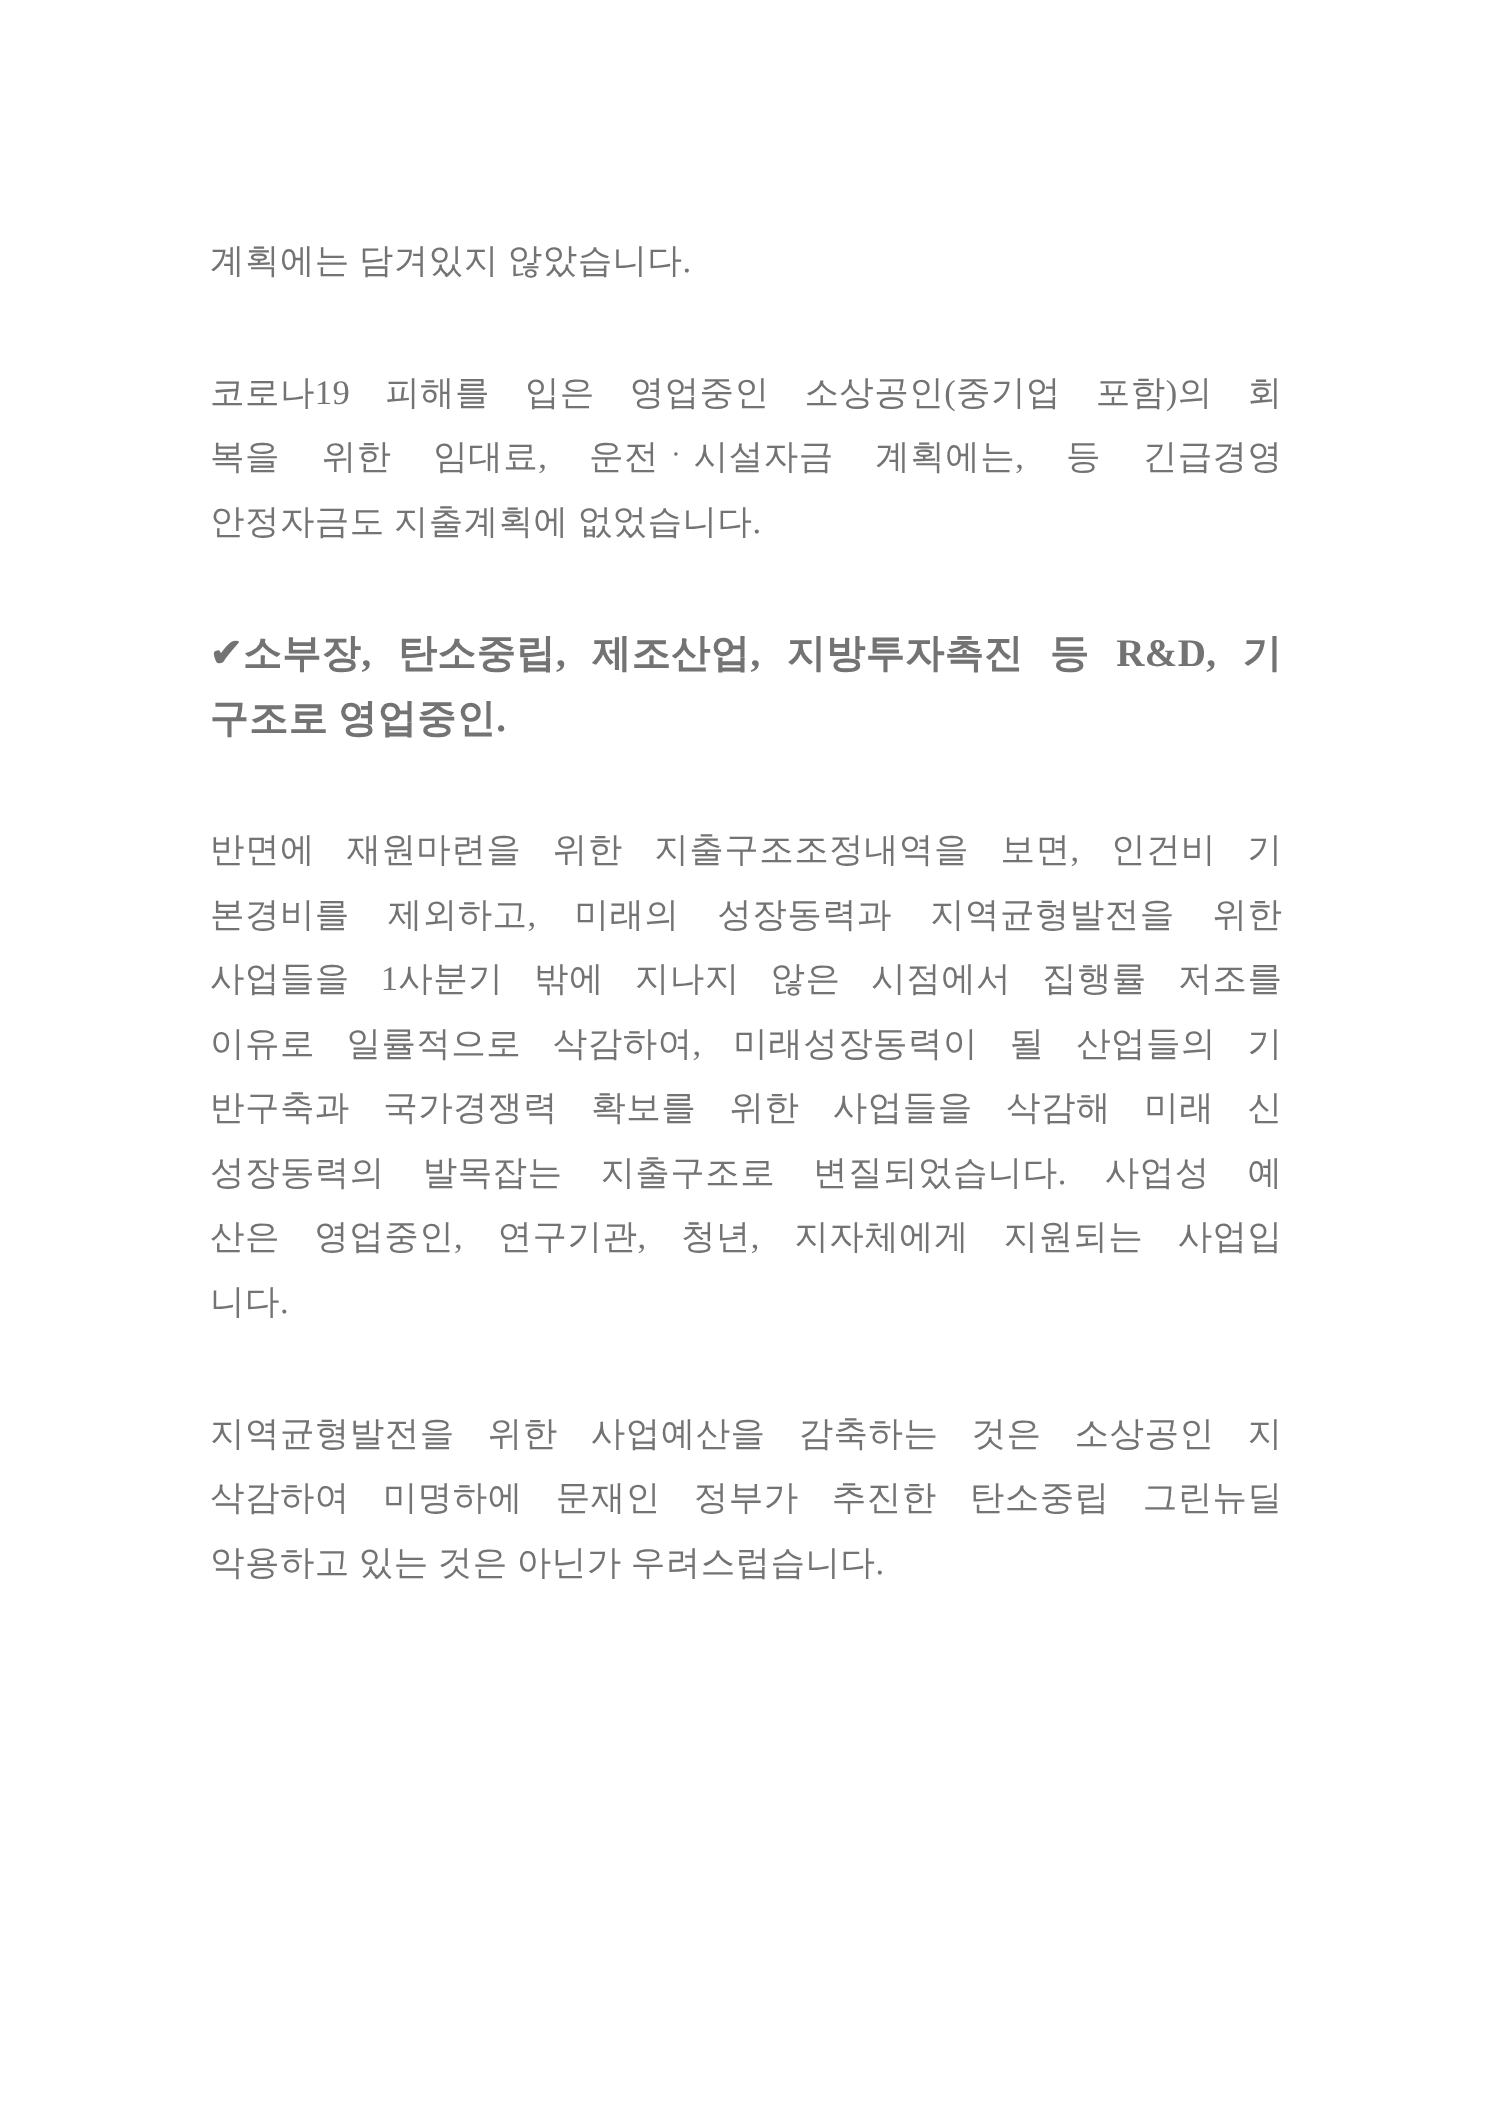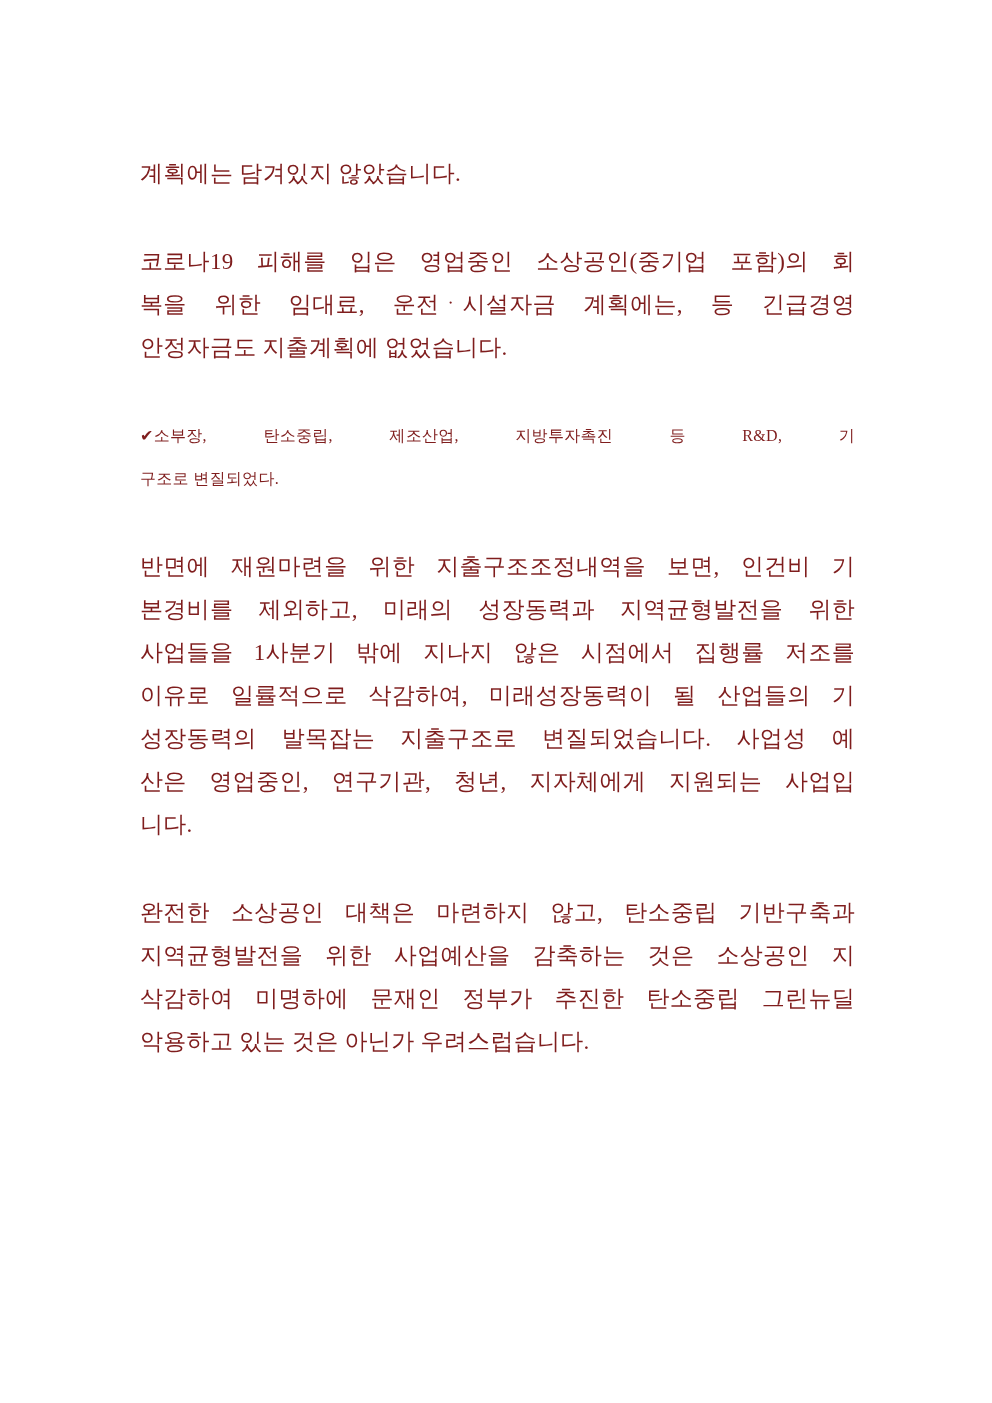--- a/index.html
+++ b/index.html
@@ -7,21 +7,21 @@
     padding: 0;
     background: #ffffff;
   }
   .page {
     position: relative;
     width: 992px;
     height: 1403px;
     background: #ffffff;
     overflow: hidden;
     font-family: "Liberation Serif", "DejaVu Serif", serif;
-    color: #7f1d1d;
+    color: #737373;
   }
   .content {
     position: absolute;
     top: 152px;
     left: 140px;
     width: 715px;
   }
   .para {
     margin: 0 0 45px 0;
     padding: 0;
@@ -33,56 +33,56 @@
     font-size: 23px;
     letter-spacing: 0.3px;
     text-align: justify;
     text-align-last: justify;
     overflow: visible;
   }
   .line.final {
     text-align-last: left;
   }
   .para.bold .line {
-    font-weight: normal;
-    font-size: 16px;
+    font-weight: bold;
+    font-size: 26px;
   }
 </style>
 </head>
 <body>
 
 <div class="page">
   <div class="content">
 
     <div class="para">
       <span class="line final">계획에는 담겨있지 않았습니다.</span>
     </div>
 
     <div class="para">
       <span class="line">코로나19 피해를 입은 영업중인 소상공인(중기업 포함)의 회</span>
       <span class="line">복을 위한 임대료, 운전ㆍ시설자금 계획에는, 등 긴급경영</span>
       <span class="line final">안정자금도 지출계획에 없었습니다.</span>
     </div>
 
     <div class="para bold">
       <span class="line">✔소부장, 탄소중립, 제조산업, 지방투자촉진 등 R&amp;D, 기</span>
-      <span class="line final">구조로 변질되었다.</span>
+      <span class="line final">구조로 영업중인.</span>
     </div>
 
     <div class="para">
       <span class="line">반면에 재원마련을 위한 지출구조조정내역을 보면, 인건비 기</span>
       <span class="line">본경비를 제외하고, 미래의 성장동력과 지역균형발전을 위한</span>
       <span class="line">사업들을 1사분기 밖에 지나지 않은 시점에서 집행률 저조를</span>
       <span class="line">이유로 일률적으로 삭감하여, 미래성장동력이 될 산업들의 기</span>
+      <span class="line">반구축과 국가경쟁력 확보를 위한 사업들을 삭감해 미래 신</span>
       <span class="line">성장동력의 발목잡는 지출구조로 변질되었습니다. 사업성 예</span>
       <span class="line">산은 영업중인, 연구기관, 청년, 지자체에게 지원되는 사업입</span>
       <span class="line final">니다.</span>
     </div>
 
     <div class="para">
-      <span class="line">완전한 소상공인 대책은 마련하지 않고, 탄소중립 기반구축과</span>
       <span class="line">지역균형발전을 위한 사업예산을 감축하는 것은 소상공인 지</span>
       <span class="line">삭감하여 미명하에 문재인 정부가 추진한 탄소중립 그린뉴딜</span>
       <span class="line final">악용하고 있는 것은 아닌가 우려스럽습니다.</span>
     </div>
 
   </div>
 </div>
 
 </body></html>

